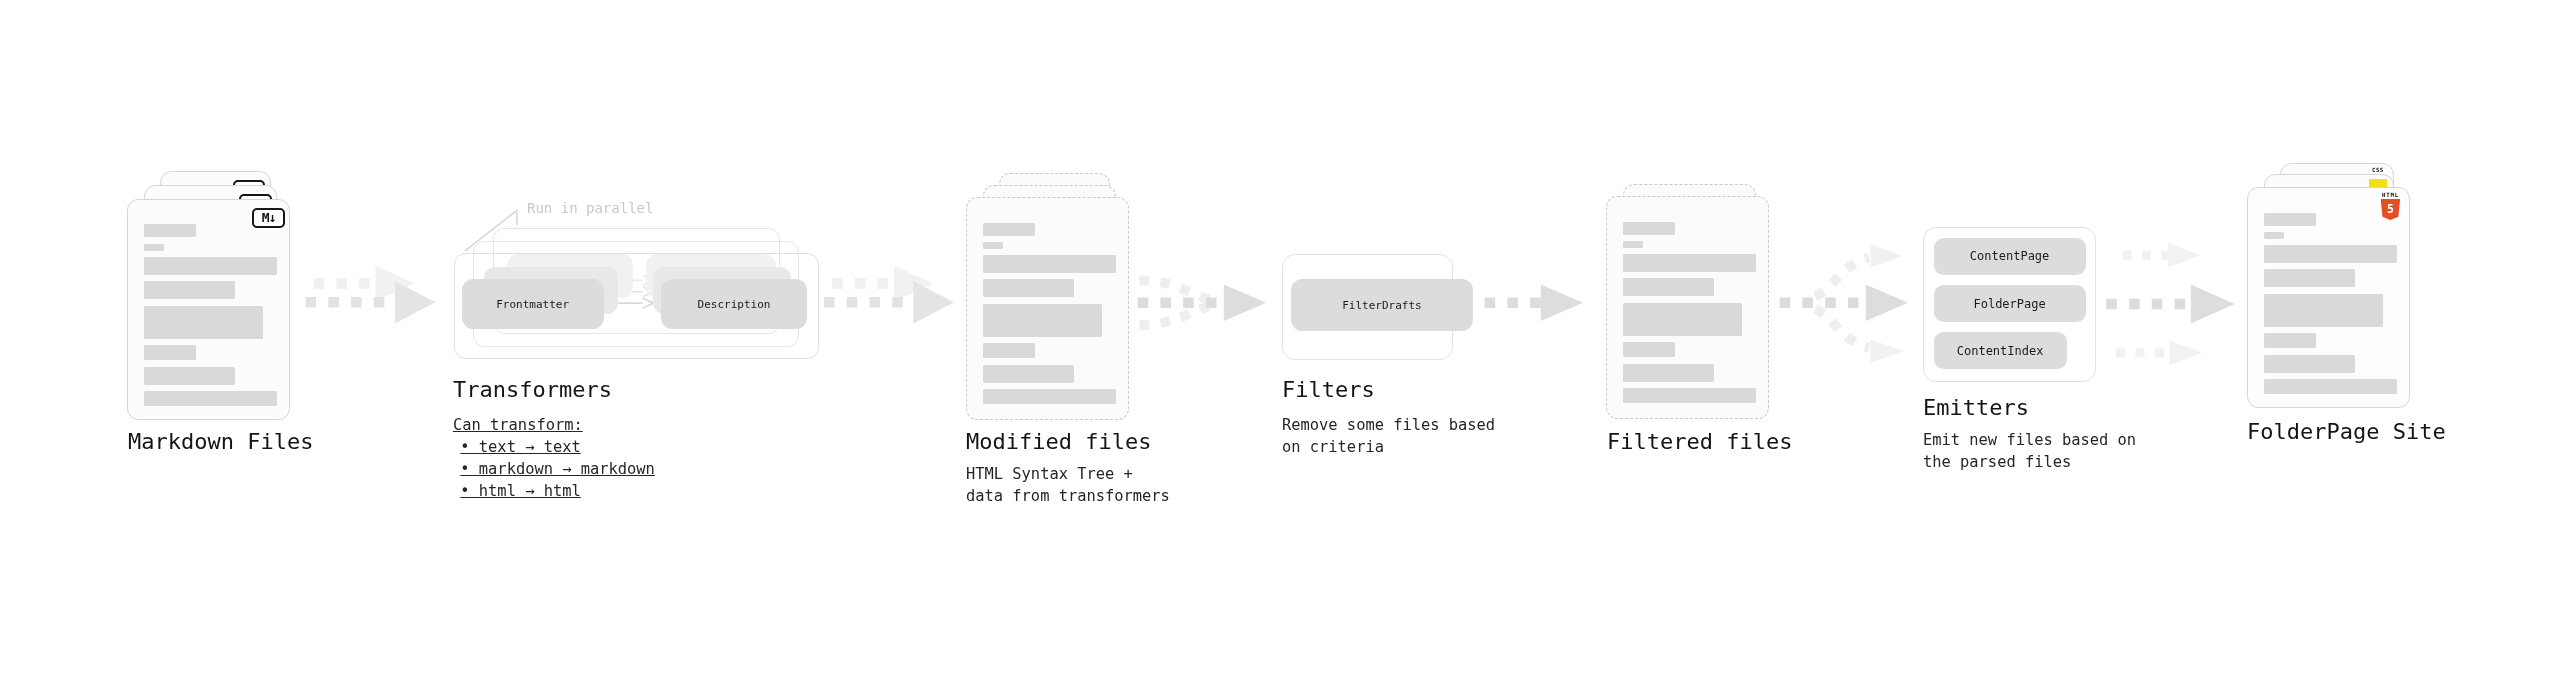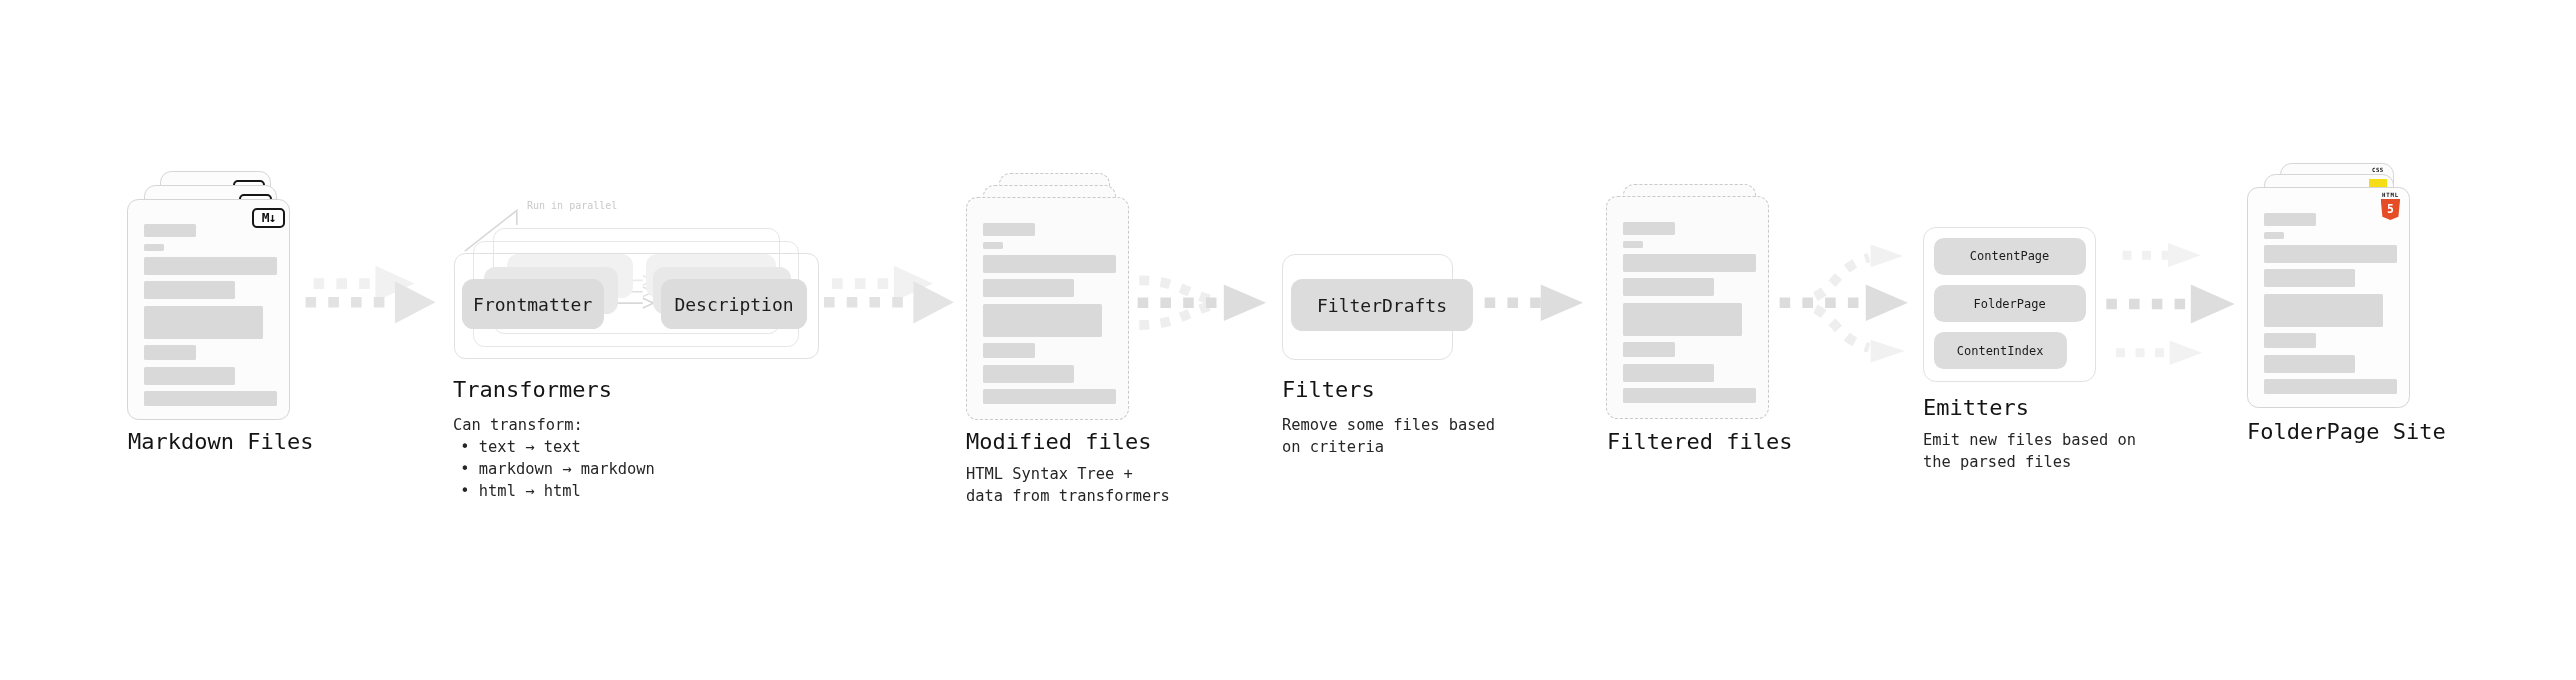--- a/index.html
+++ b/index.html
@@ -17,26 +17,26 @@
   .b4{left:16.3px;top:81px;width:91px;height:18px;}
   .b5{left:16.3px;top:106px;width:119px;height:32.5px;}
   .b6{left:16.3px;top:145px;width:52px;height:14.6px;}
   .b7{left:16.3px;top:167px;width:91px;height:18px;}
   .b8{left:16.3px;top:191px;width:133px;height:14.6px;}
   .md-badge{position:absolute;top:8.1px;right:4.1px;width:32.5px;height:20.3px;border:2.4px solid #161616;
             border-radius:4.9px;background:#ffffff;color:#111;font-weight:bold;font-size:13px;
             line-height:15.4px;text-align:center;letter-spacing:-0.8px;box-sizing:border-box;}
   .t-outline{position:absolute;border:1.6px solid #e6e6e6;border-radius:11.4px;box-sizing:border-box;}
   .node{position:absolute;background:#dcdcdc;border-radius:11.4px;display:flex;align-items:center;
-        justify-content:center;font-size:18px;color:#1c1c1c;white-space:nowrap;}
+        justify-content:center;font-size:11px;color:#1c1c1c;white-space:nowrap;}
   .node.ghost1{background:#e8e8e8;}
   .node.ghost2{background:#f1f1f1;}
   .panel{position:absolute;background:#ffffff;border:1.6px solid #e2e2e2;border-radius:13px;box-sizing:border-box;}
   .em-node{border-radius:9.8px;font-size:12px;}
-  .note{position:absolute;font-size:10px;color:#c9c9c9;white-space:nowrap;z-index:3;}
+  .note{position:absolute;font-size:14px;color:#c9c9c9;white-space:nowrap;z-index:3;}
   .title{position:absolute;font-size:22px;font-weight:500;color:#141414;white-space:nowrap;z-index:3;}
   .desc{position:absolute;font-size:15.4px;line-height:22px;color:#262626;white-space:nowrap;z-index:3;}
   .desc .indent{padding-left:7.3px;}
   .html-badge{position:absolute;top:3.3px;right:8.1px;width:21px;display:flex;flex-direction:column;align-items:center;}
   .html-badge .word{font-size:5.7px;font-weight:bold;color:#111;letter-spacing:0.8px;line-height:7.3px;}
   .html-badge .shield{width:19.5px;height:21px;background:#e44d26;clip-path:polygon(0 0,100% 0,91% 85%,50% 100%,9% 85%);
           display:flex;align-items:center;justify-content:center;color:#fff;font-size:11.4px;font-weight:bold;}
   .js-badge{position:absolute;top:4.1px;right:6.5px;width:18px;height:16.3px;background:#f5dd17;}
   .css-badge{position:absolute;top:3.3px;right:6.5px;display:flex;flex-direction:column;align-items:center;gap:0.8px;}
   .css-badge .word{font-size:5.7px;font-weight:bold;color:#111;letter-spacing:0.4px;line-height:6.5px;}
@@ -140,21 +140,21 @@
       <div class="node ghost1" style="left:210px;top:72px;width:138px;height:47px;"></div>
     </div>
     <div class="layer">
       <div class="t-outline" style="left:10.6px;top:58px;width:365px;height:106px;border-color:#e0e0e0;"></div>
       <div class="node" style="left:18.7px;top:84px;width:142px;height:50px;">Frontmatter</div>
       <div class="node" style="left:218px;top:84px;width:146px;height:50px;">Description</div>
     </div>
   </div>
   <div class="note" style="left:527px;top:200px;">Run in parallel</div>
   <div class="title" style="left:453px;top:377px;">Transformers</div>
-  <div class="desc" style="left:453px;top:414px;">
+  <div class="desc" style="left:453px;top:414px;text-decoration:underline;">
     <div>Can transform:</div>
     <div class="indent">• text → text</div>
     <div class="indent">• markdown → markdown</div>
     <div class="indent">• html → html</div>
   </div>
 
   <div class="stage" style="left:966px;top:173px;width:203px;height:252px;">
     <div class="card dashed" style="left:32.5px;top:0;width:111px;height:221px;"></div>
     <div class="card dashed" style="left:17px;top:12.2px;width:133px;height:221px;"></div>
     <div class="card dashed" style="left:0;top:24.4px;width:163px;height:223px;">

